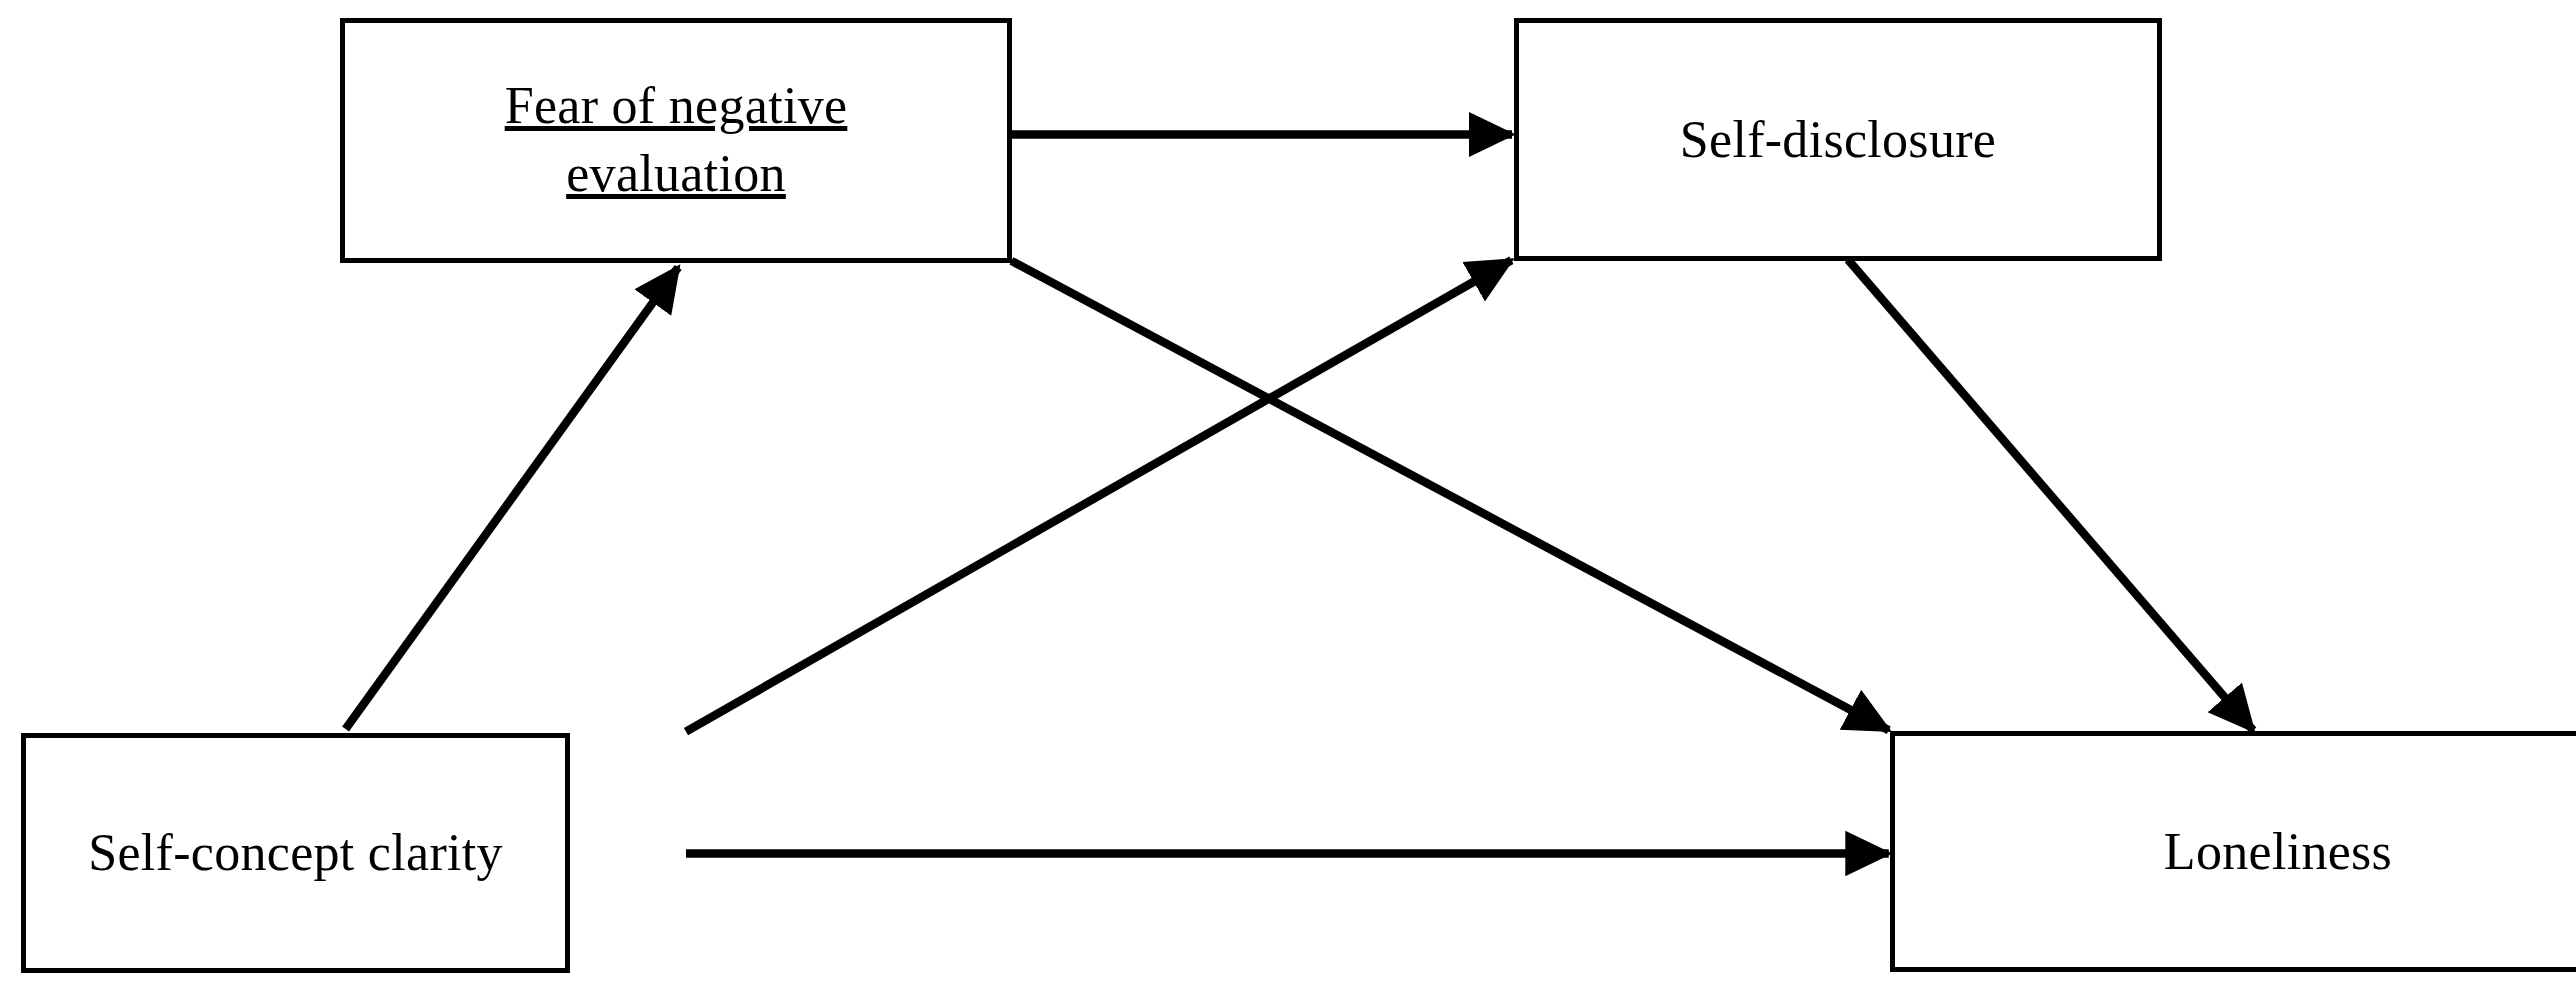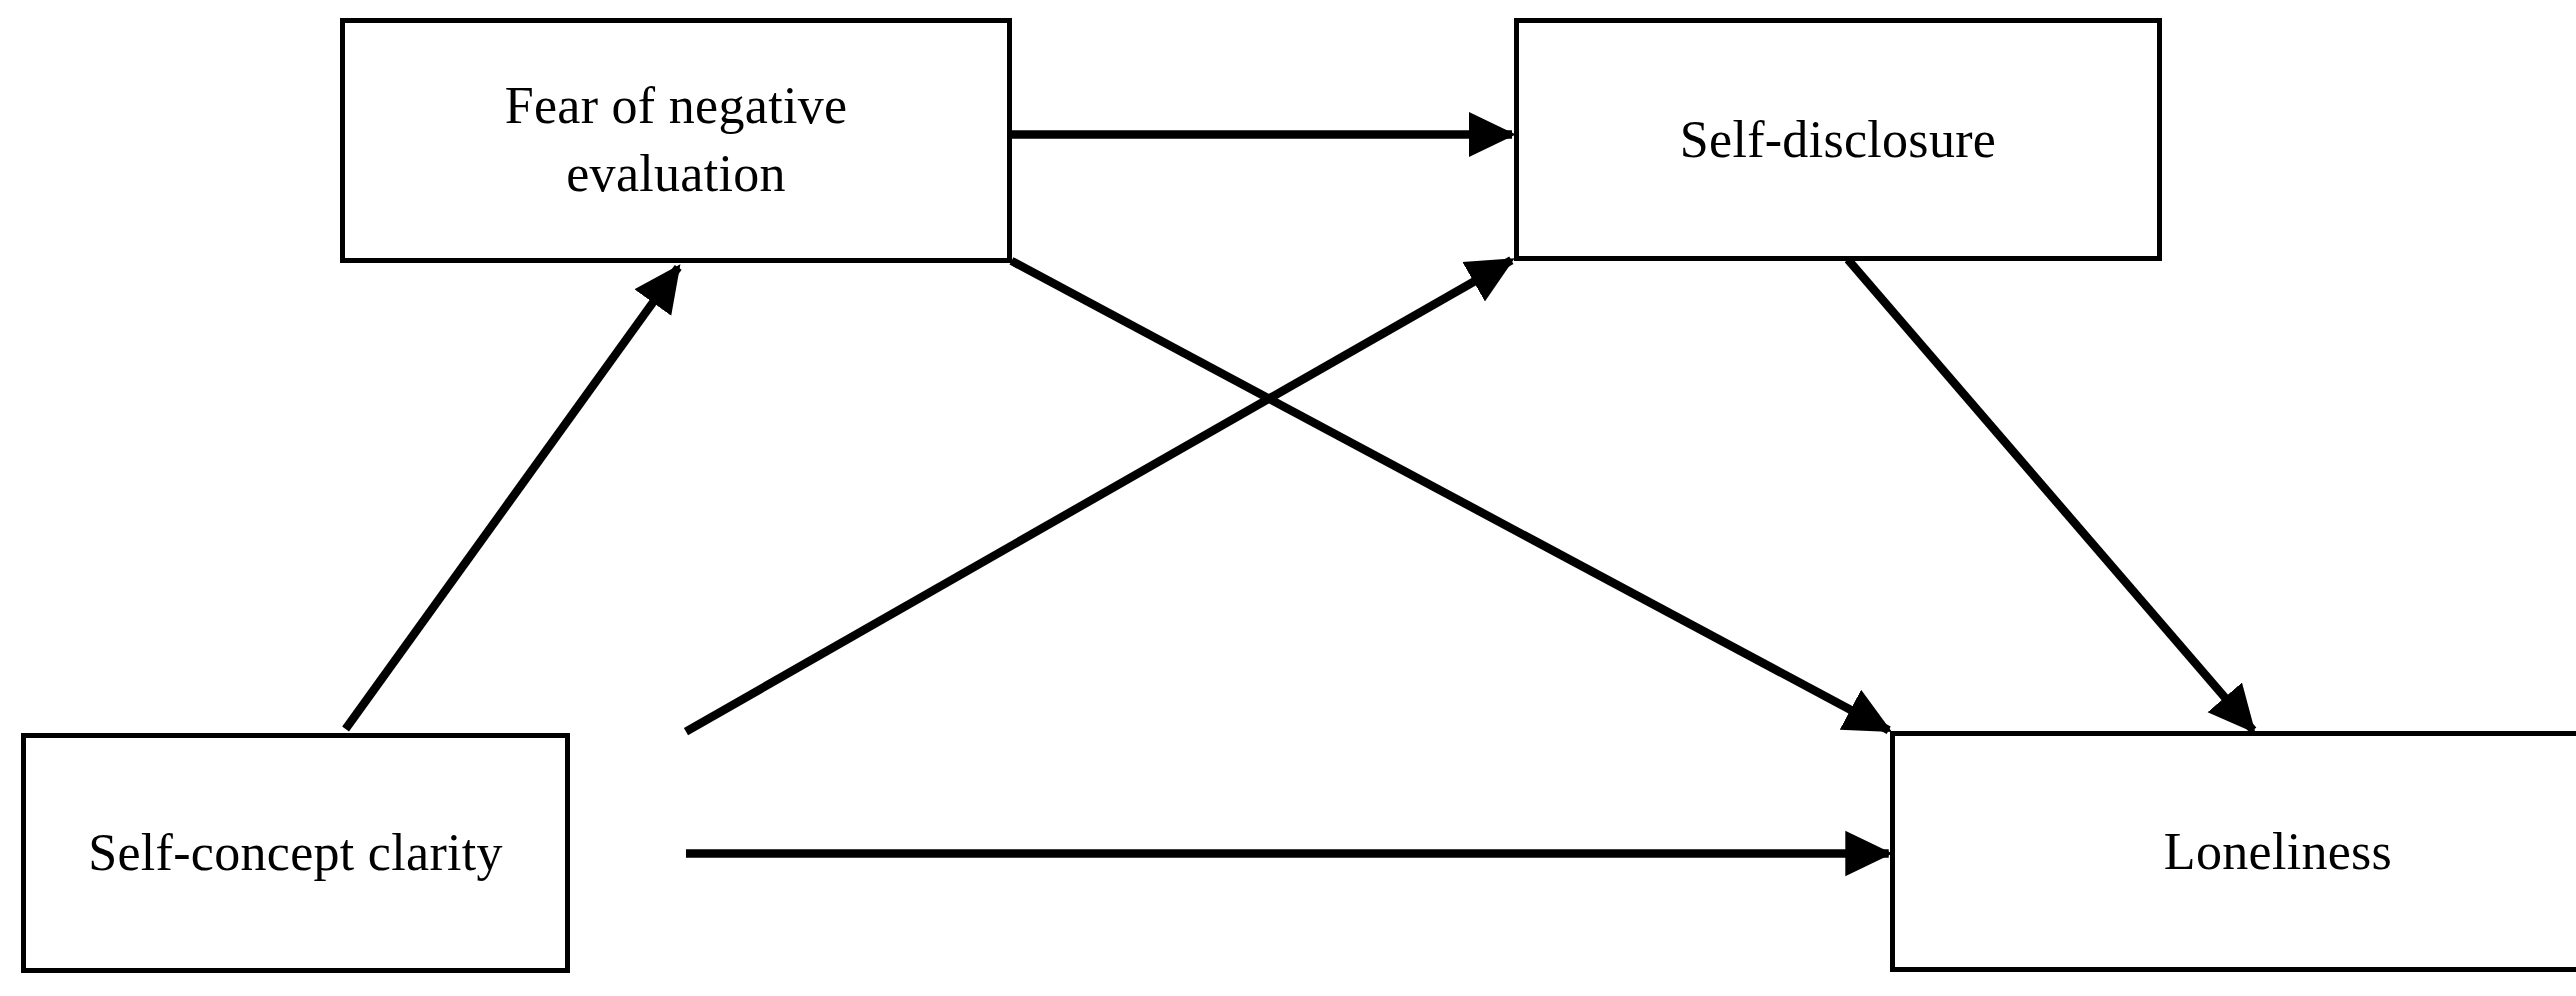--- a/index.html
+++ b/index.html
@@ -37,21 +37,21 @@
   .node-label {
     font-family: "Liberation Serif", "DejaVu Serif", serif;
     font-size: 52px;
     line-height: 1.30;
     color: #000000;
     letter-spacing: 0.3px;
     white-space: pre-line;
     padding: 0 13px;
   }
   #node-fear-of-negative-evaluation {
-    left: 340px; top: 17.5px; width: 672px; height: 245px;
+    left: 340px; top: 17.5px; width: 672px; height: 245px; text-decoration: underline;
   }
   #node-self-disclosure {
     left: 1514px; top: 18px; width: 648px; height: 243px;
   }
   #node-self-concept-clarity {
     left: 21px; top: 733px; width: 549px; height: 240px;
   }
   #node-loneliness {
     left: 1890px; top: 731px; width: 776px; height: 241px;
   }

